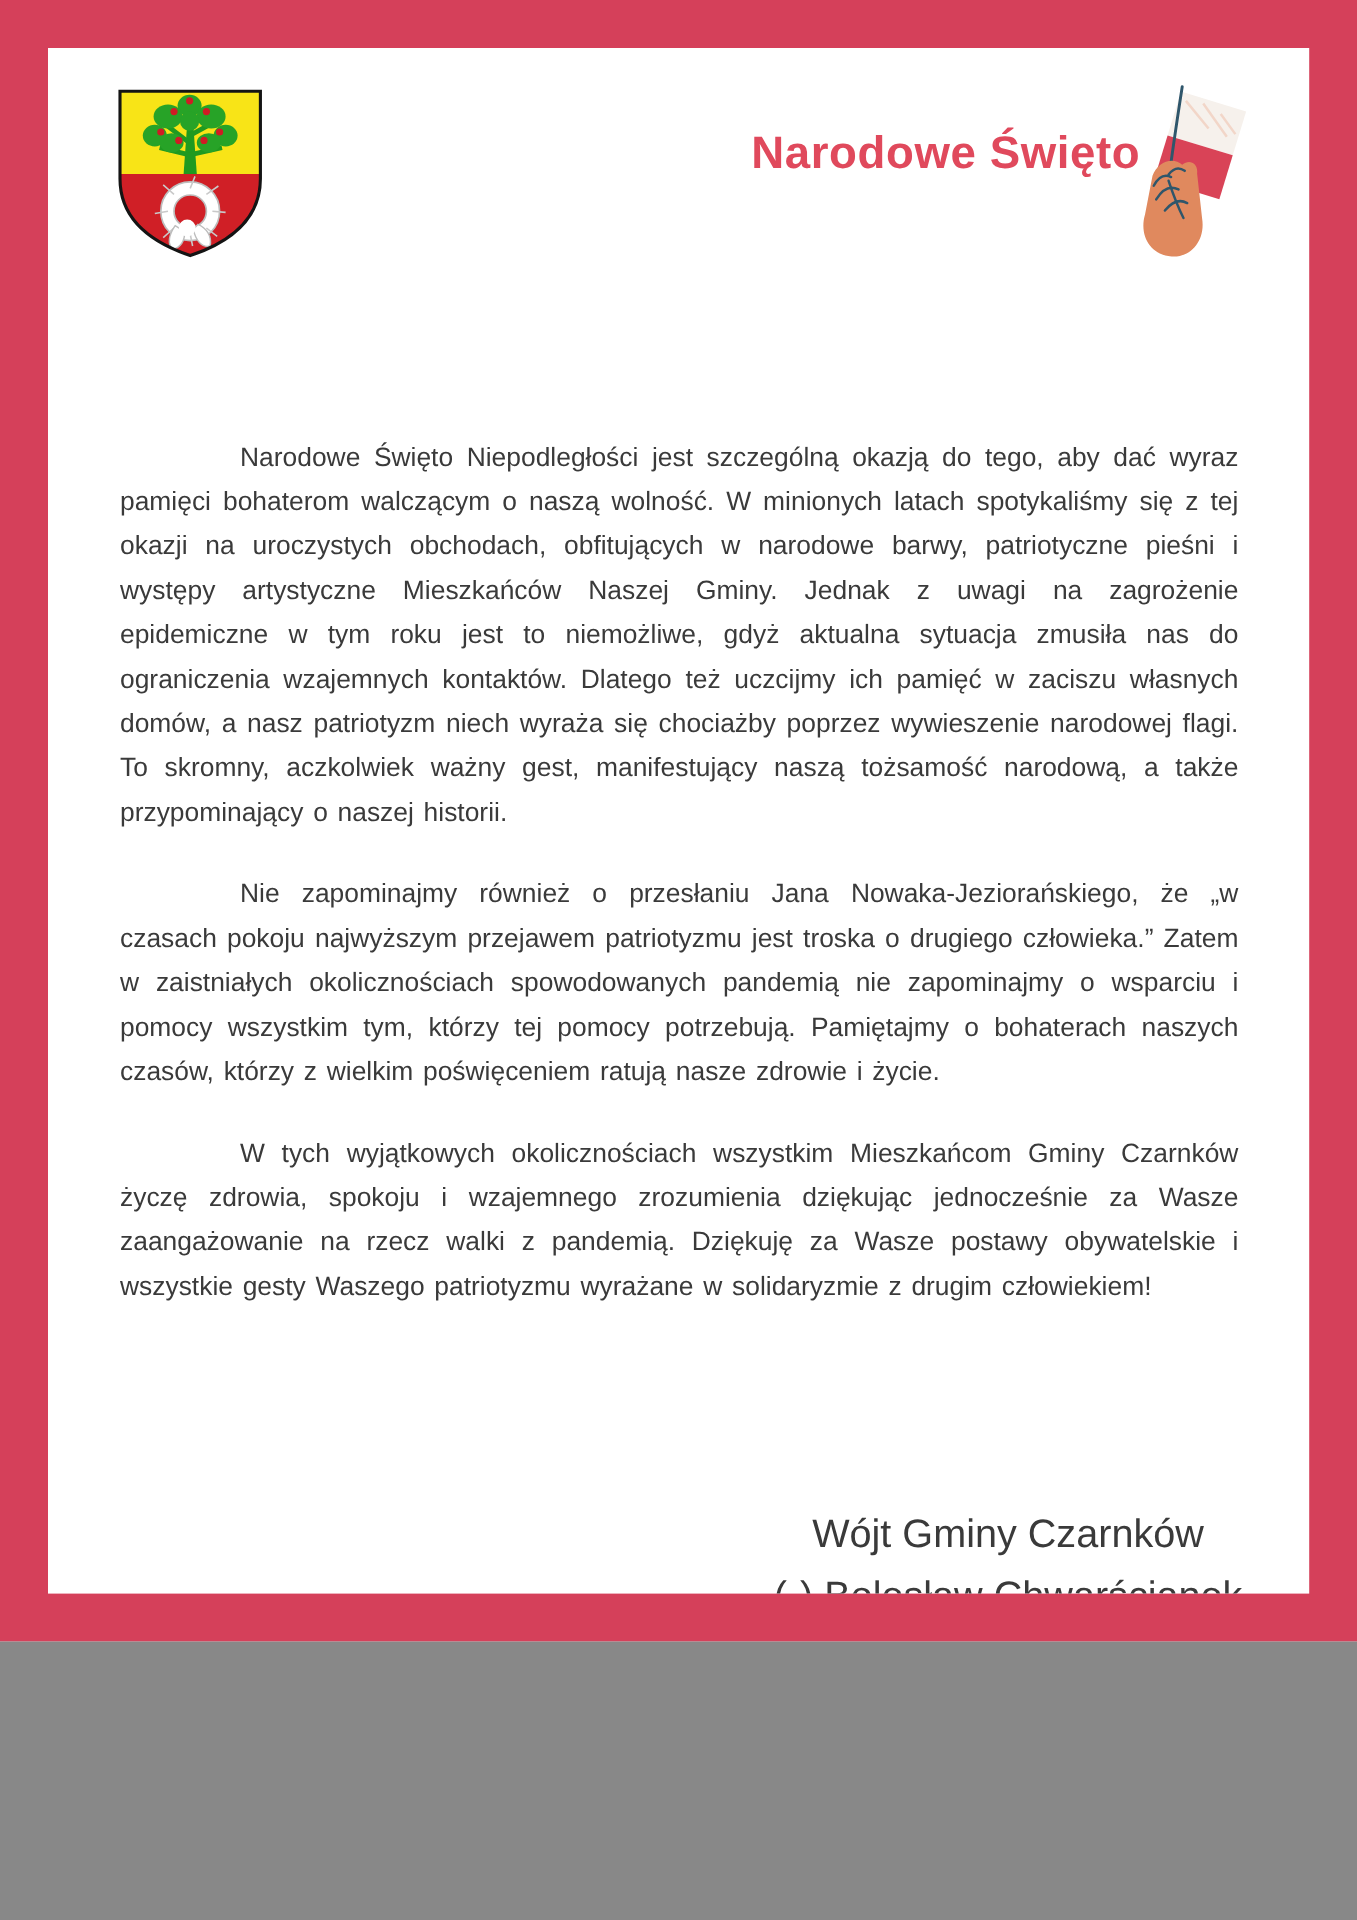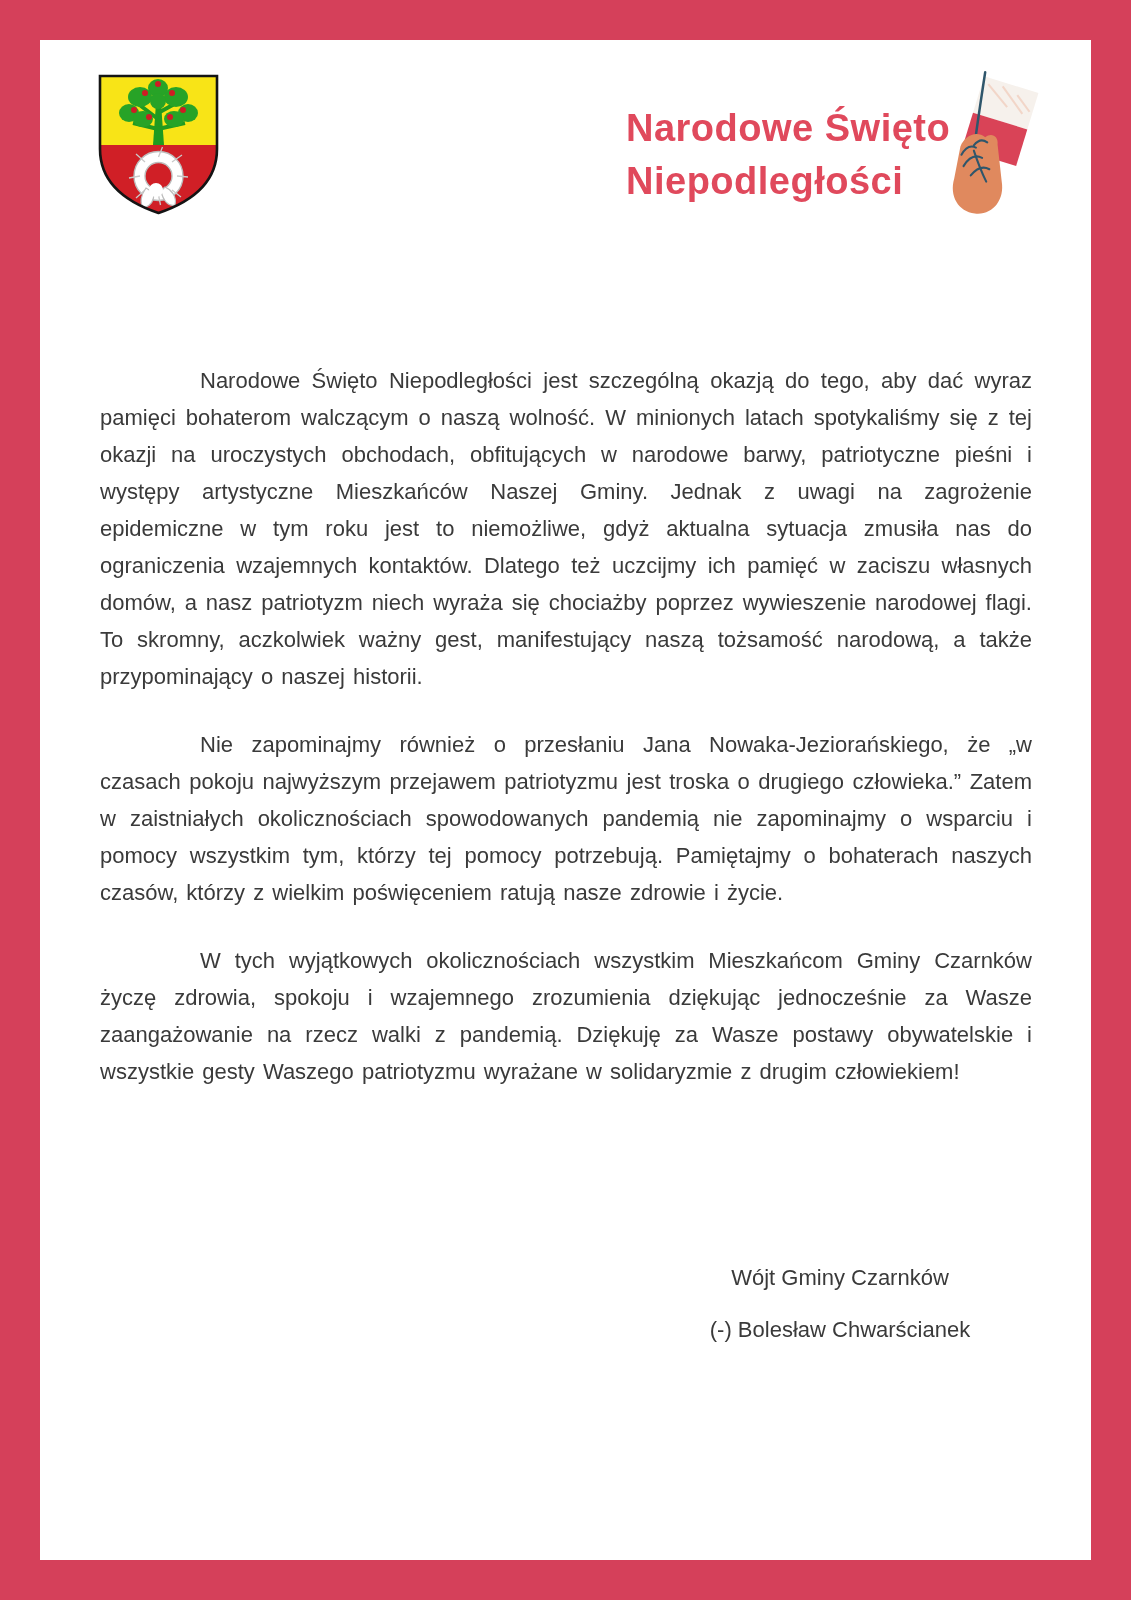--- a/index.html
+++ b/index.html
@@ -9,21 +9,21 @@
     --crest_yellow:#f8e417;
     --crest_red:#d01f26;
     --crest_green:#27a327;
     --body_text:#3a3a3a;
     --hand_orange:#e0895e;
     --line_navy:#2f566b;
   }
   html,body{margin:0;padding:0;background:#888;}
   .page{
     position:relative;
-    width:1131px;height:1600px;
+    width:1131px;height:1368px;
     box-sizing:border-box;
     background:#ffffff;
     border:40px solid var(--border_red);
     font-family:"Liberation Sans",sans-serif;
     overflow:hidden;
   }
   
   .crest{position:absolute;left:57px;top:33px;width:123px;height:143px;}
   .crest svg{display:block;width:100%;height:100%;}
   .title-block{
@@ -39,21 +39,21 @@
     position:absolute;left:60px;top:322px;width:932px;
     color:var(--body_text);
     font-size:22px;line-height:37px;
     text-align:justify;word-spacing:2px;
   }
   .letter p{margin:0 0 31px 0;text-indent:100px;}
   
   .signature{
     position:absolute;left:560px;top:1212px;width:480px;
     color:var(--body_text);
-    font-size:22px;line-height:52px;text-align:center;
+    font-size:33px;line-height:52px;text-align:center;
   }
   
   .dateline{
     position:absolute;left:0;top:1455px;width:100%;
     color:var(--body_text);
     font-size:26px;text-align:center;
   }
 </style>
 </head>
 <body>
@@ -103,21 +103,20 @@
         <path d="M49,115 C44,122 42,130 47,135 C54,133 57,127 57,120 Z" fill="#ffffff" stroke="#bdbdbd" stroke-width="1.2"></path>
         <path d="M64,118 C66,127 71,134 78,132 C80,124 75,117 68,114 Z" fill="#ffffff" stroke="#bdbdbd" stroke-width="1.2"></path>
         <circle cx="59" cy="117" r="7" fill="#ffffff"></circle>
       </g>
       <path d="M3,3 H120 V76 C120 108 97 128 61.5 140 C26 128 3 108 3 76 Z" fill="none" stroke="#141414" stroke-width="2.6"></path>
     </svg>
   </div>
 
   <div class="title-block">
     <div>Narodowe Święto</div>
-    <div>Niepodległości</div>
   </div>
 
   <div class="flag-illustration">
     <svg viewBox="0 0 95 155" xmlns="http://www.w3.org/2000/svg" aria-hidden="true">
 
       <g transform="translate(37,10) rotate(17)">
         <rect x="0" y="0" width="55" height="37" fill="#f6f1ec"></rect>
         <path d="M6,6 L30,22 M20,4 L46,24 M36,8 L52,20" stroke="#efc0ab" stroke-width="2" opacity="0.55" fill="none"></path>
         <rect x="0" y="37" width="55" height="37" fill="#d94357"></rect>
       </g>

